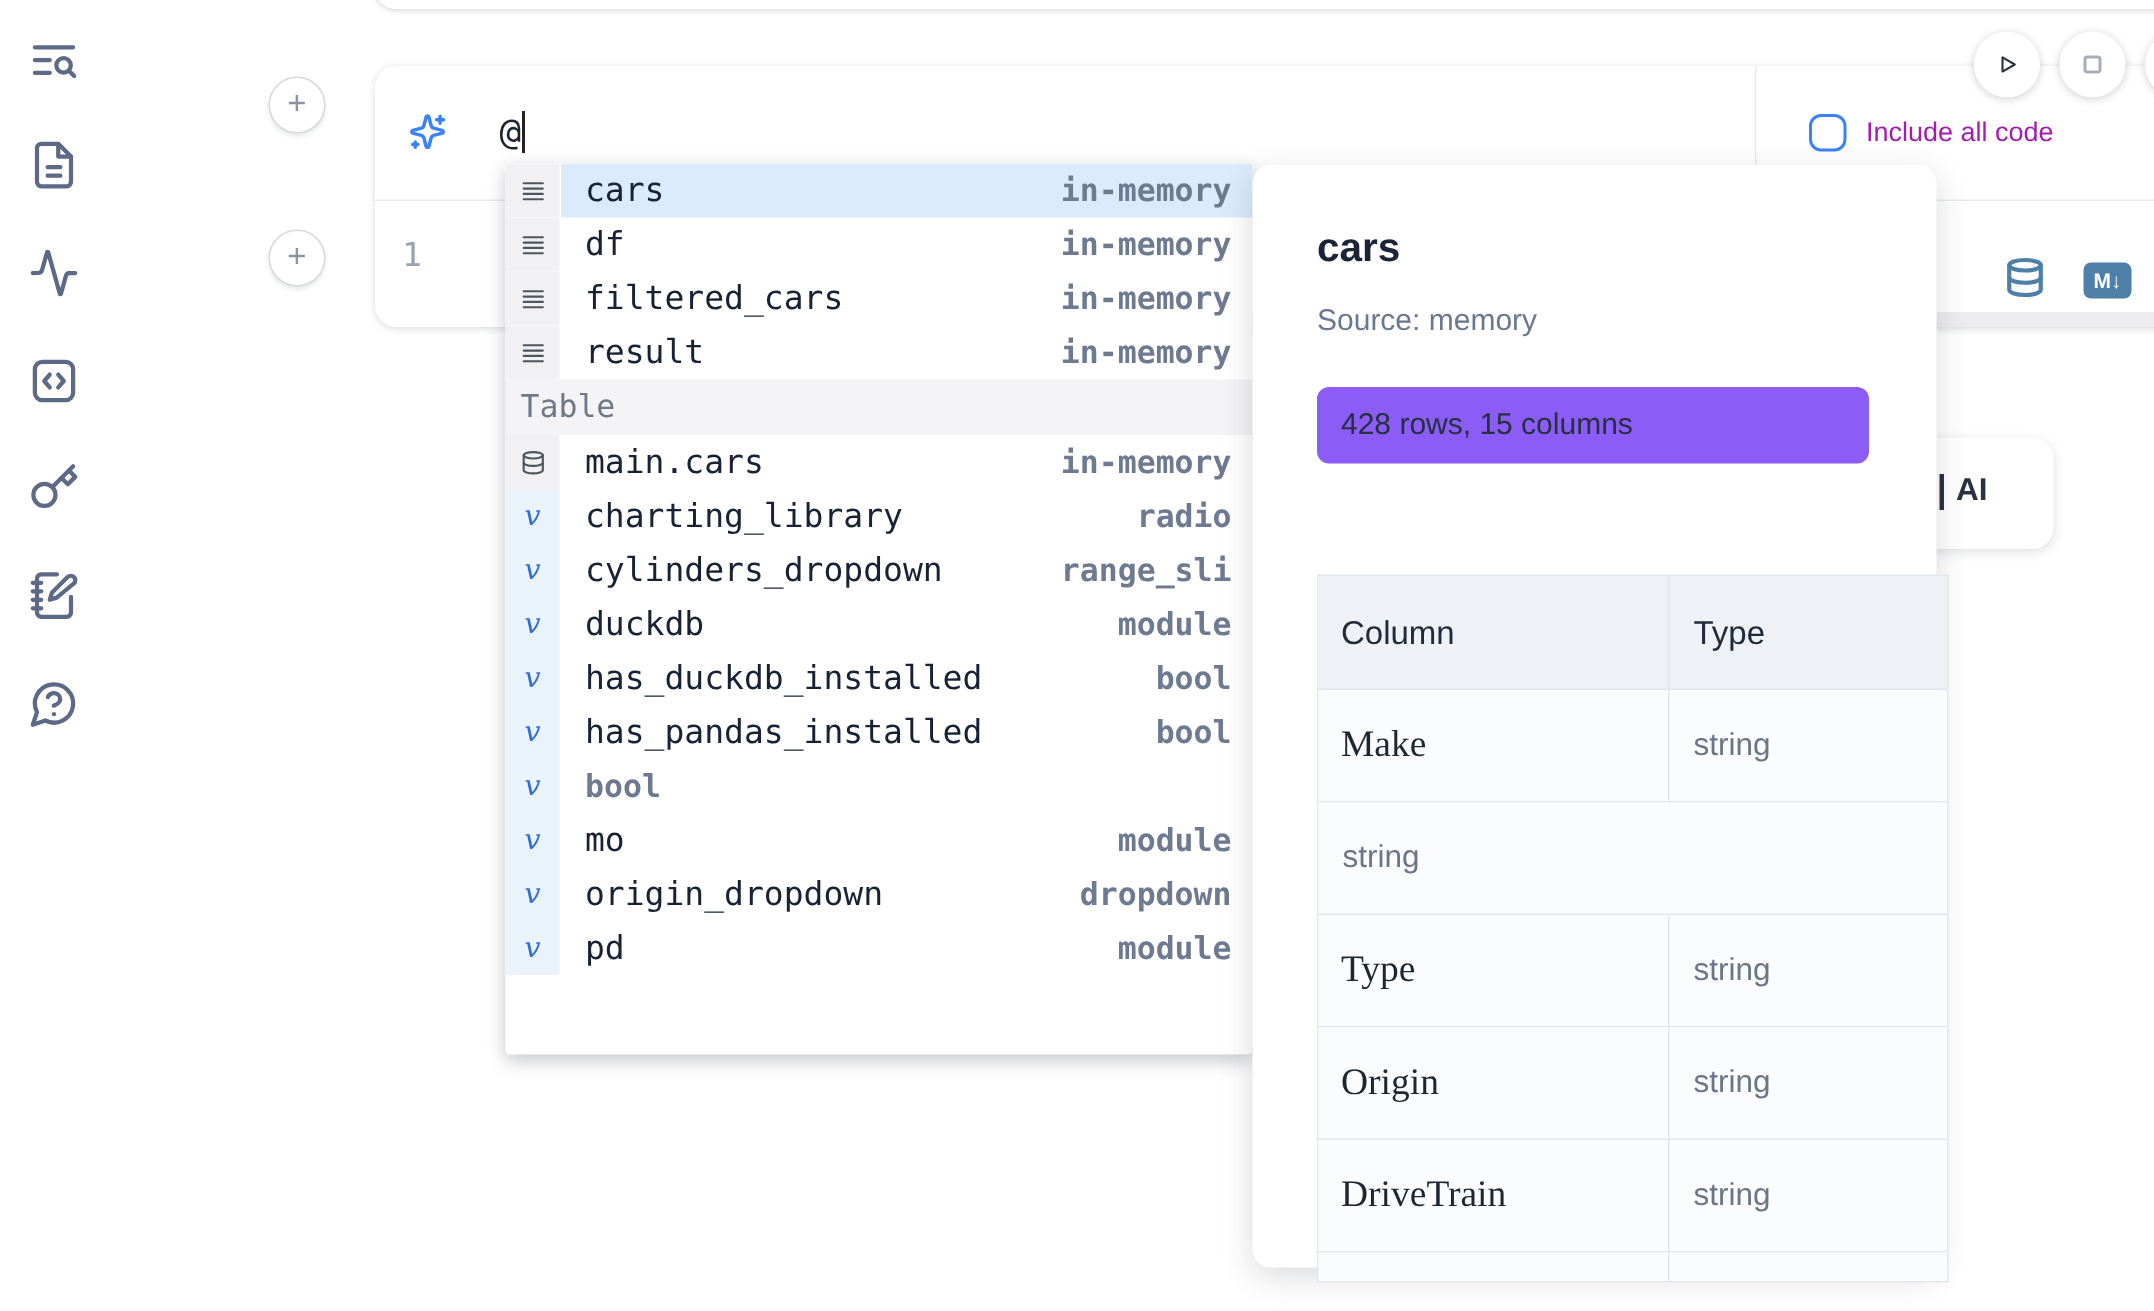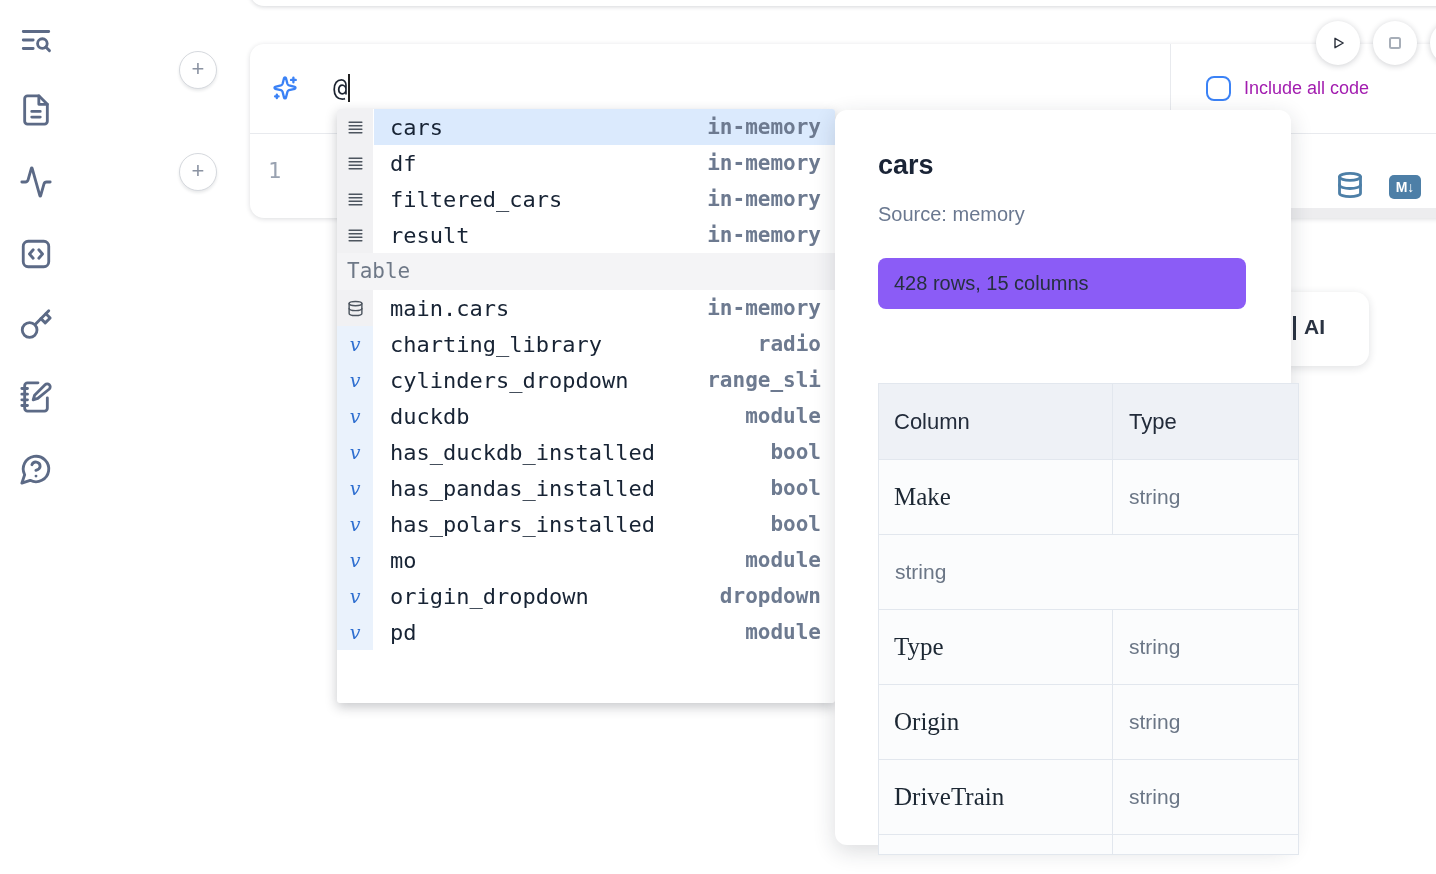--- a/index.html
+++ b/index.html
@@ -294,21 +294,20 @@
       <span class="ac-main">
         <span class="ac-name">has_pandas_installed</span>
         <span class="ac-type">bool</span>
       </span>
     </div>
     <div class="ac-row">
       <span class="gut gut-blue">
         <span class="v-glyph">v</span>
       </span>
       <span class="ac-main">
-        <span class="ac-name">has_polars_installed</span>
         <span class="ac-type">bool</span>
       </span>
     </div>
     <div class="ac-row">
       <span class="gut gut-blue">
         <span class="v-glyph">v</span>
       </span>
       <span class="ac-main">
         <span class="ac-name">mo</span>
         <span class="ac-type">module</span>

